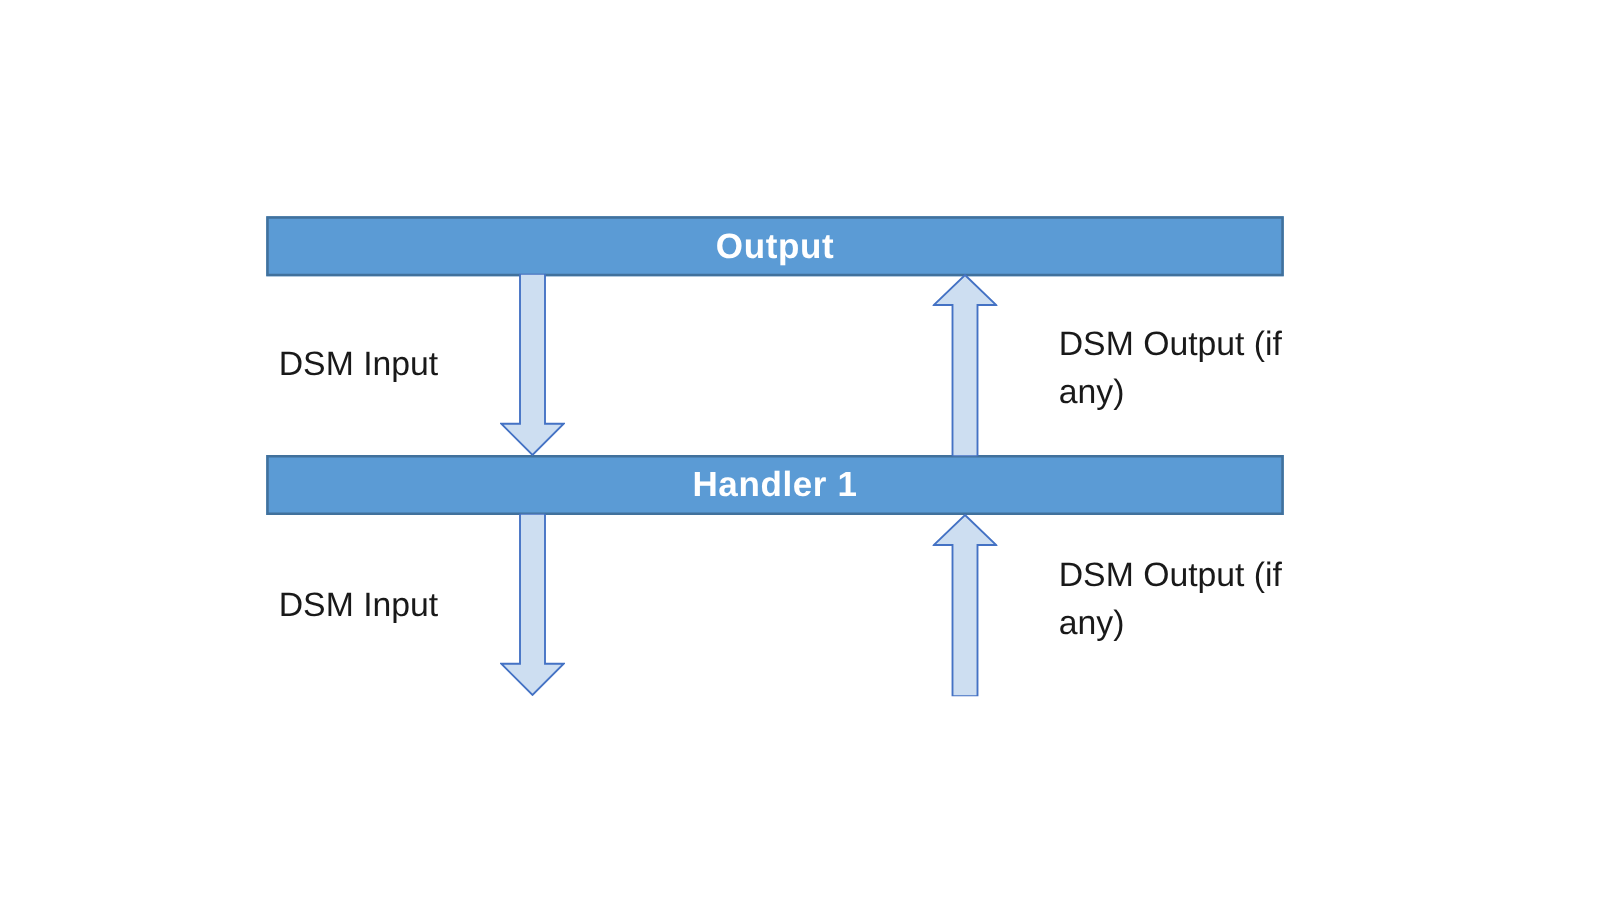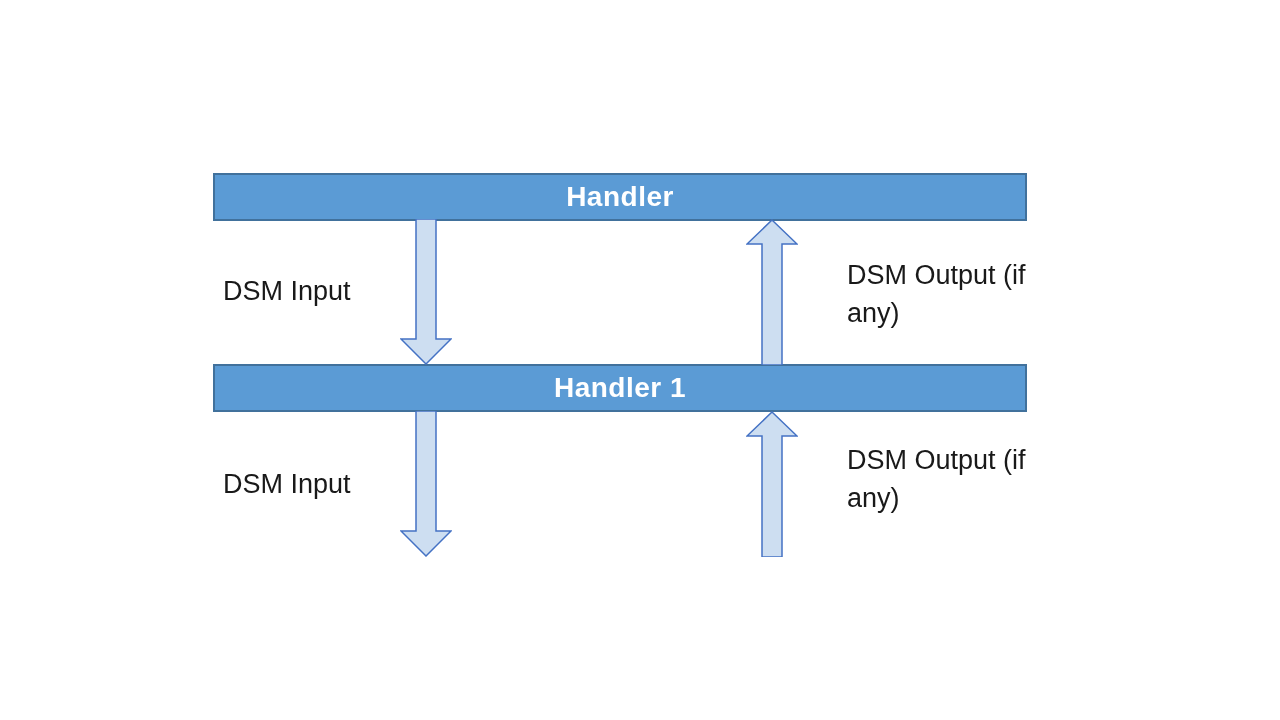--- a/index.html
+++ b/index.html
@@ -63,21 +63,21 @@
   .label-output-1 { left: 847px; top: 256px; width: 180px; }
   .label-input-2  { left: 223px; top: 465px; }
   .label-output-2 { left: 847px; top: 441px; width: 180px; }
 </style>
 </head>
 <body>
 
 <div class="stage">
 
   <div class="bar bar-sender">
-    <span class="bar-label">Handler</span>
+    <span class="bar-label">Output</span>
   </div>
 
   <div class="bar bar-handler1">
     <span class="bar-label">Handler 1</span>
   </div>
 
 
   <svg class="arrow arrow-down-1" viewBox="0 0 52 146" aria-hidden="true">
     <polygon points="16,0 36,0 36,120 51,120 26,145 1,120 16,120"></polygon>
   </svg>

